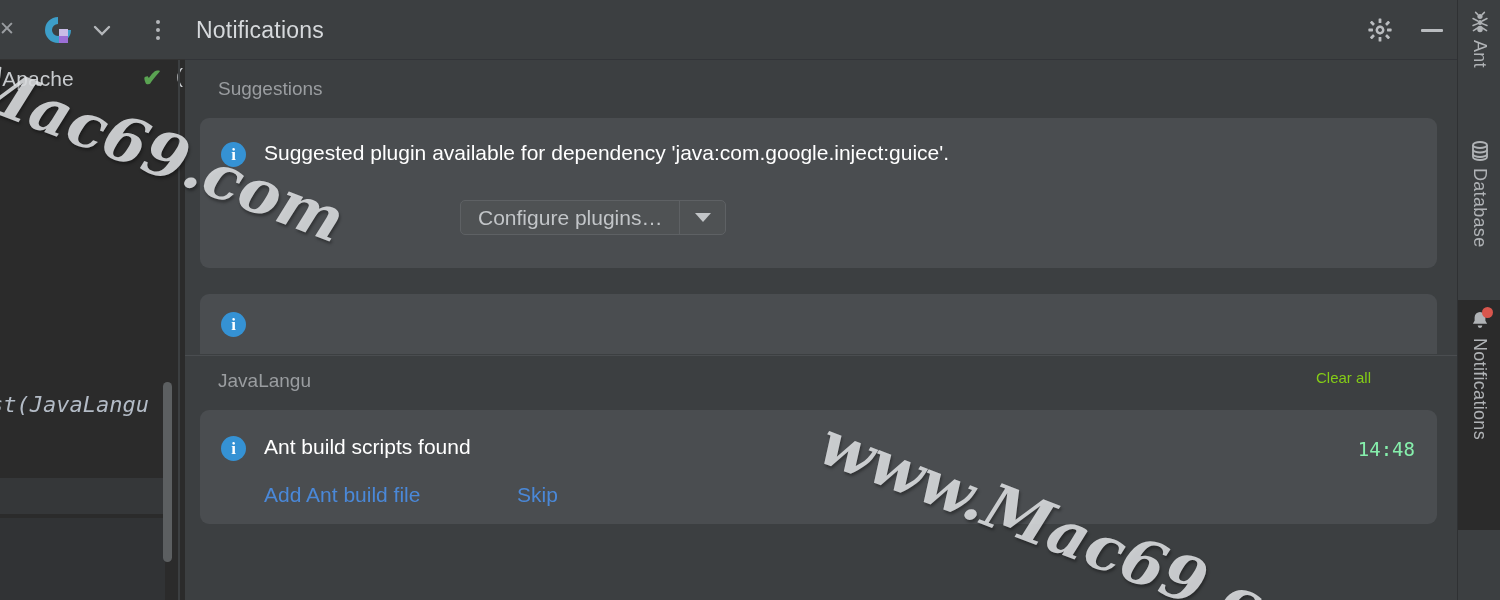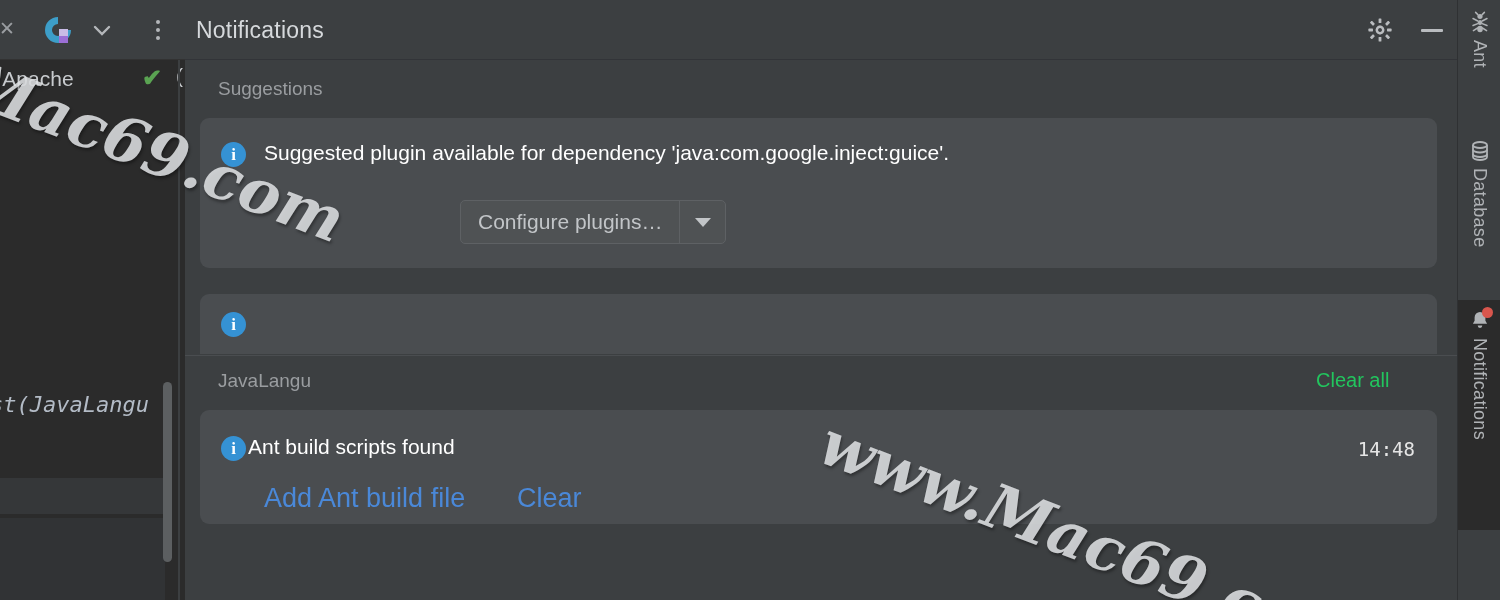--- a/index.html
+++ b/index.html
@@ -96,21 +96,21 @@
 
   
   .section-label {
     position: absolute; left: 33px; color: #9a9da0; font-size: 19px;
   }
   .sec-suggestions { top: 78px; text-align: right; }
   .sec-timeline    { top: 370px; }
 
   .clear-all {
     position: absolute; left: 1131px; top: 369px;
-    color: #22c55e; font-size: 20px; cursor: pointer;
+    color: #84cc16; font-size: 15px; cursor: pointer;
   }
   .divider {
     position: absolute; left: 0; width: 1272px; height: 1px; background: #4a4d50;
   }
   .div-timeline { top: 355px; }
 
   
   .card {
     position: absolute; left: 15px; width: 1237px;
     background: #4a4d50; border-radius: 9px;
@@ -124,44 +124,44 @@
     background: #3592d4; color: #ffffff; font-size: 17px; font-weight: bold;
     font-family: "Liberation Serif", serif;
     line-height: 25px; text-align: center;
   }
   .card-title {
     position: absolute; color: #ffffff; font-size: 21px; white-space: nowrap;
   }
 
   
   .split-btn {
-    position: absolute; left: 260px; top: 82px; height: 44px;
+    position: absolute; left: 260px; top: 82px; height: 35px;
     display: flex; border: 1px solid #5e6164; border-radius: 5px;
     background: #4f5254; overflow: hidden;
   }
   .split-btn-main {
     padding: 0 17px; display: flex; align-items: center;
     color: #c2c5c8; font-size: 21px; white-space: nowrap;
   }
   .split-btn-arrow {
     width: 46px; border-left: 1px solid #5e6164;
     display: flex; align-items: center; justify-content: center;
   }
   .caret-down {
     width: 0; height: 0; border-left: 8px solid transparent;
     border-right: 8px solid transparent; border-top: 9px solid #c2c5c8;
   }
 
   .link {
-    position: absolute; color: #4a88d8; font-size: 27px;
+    position: absolute; color: #4a88d8; font-size: 21px;
     white-space: nowrap; cursor: pointer;
   }
   .timestamp {
     position: absolute; right: 22px; top: 28px;
-    color: #e5e5e5; font-size: 19px;
+    color: #86efac; font-size: 19px;
     font-family: "DejaVu Sans Mono", monospace;
   }
 
   
   .rightbar {
     position: absolute; left: 1457px; top: 0; width: 43px; height: 600px;
     background: #3c3f41; border-left: 1px solid #2f3133;
   }
   .rb-item {
     position: absolute; left: 0; width: 43px;
@@ -277,24 +277,24 @@
       <div class="info-icon" style="left:21px; top:18px;">i</div>
     </div>
 
     <div class="divider div-timeline"></div>
 
     <div class="section-label sec-timeline">JavaLangu</div>
     <div class="clear-all">Clear all</div>
 
     <div class="card card-timeline">
       <div class="info-icon" style="left:21px; top:26px;">i</div>
-      <div class="card-title" style="left:48px; top:25px;">Ant build scripts found</div>
+      <div class="card-title" style="left:64px; top:25px;">Ant build scripts found</div>
       <div class="timestamp">14:48</div>
       <div class="link" style="left:64px; top:73px;">Add Ant build file</div>
-      <div class="link" style="left:317px; top:73px;">Clear</div>
+      <div class="link" style="left:317px; top:73px;">Skip</div>
     </div>
 
   </div>
 
   <div class="rightbar">
 
     <div class="rb-item rb-ant">
       <div class="rb-icon">
         <svg width="24" height="24" viewBox="0 0 24 24">
           <g fill="#b0b3b6">

